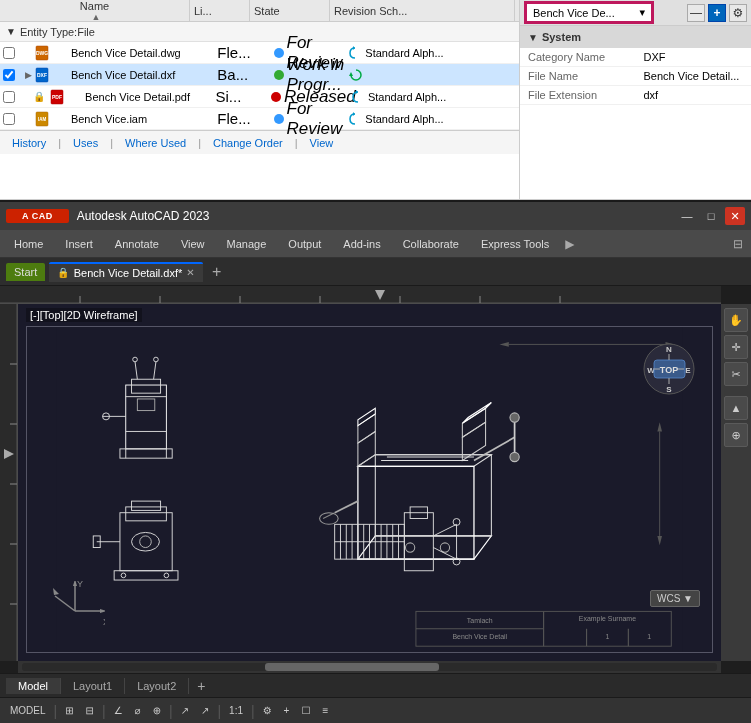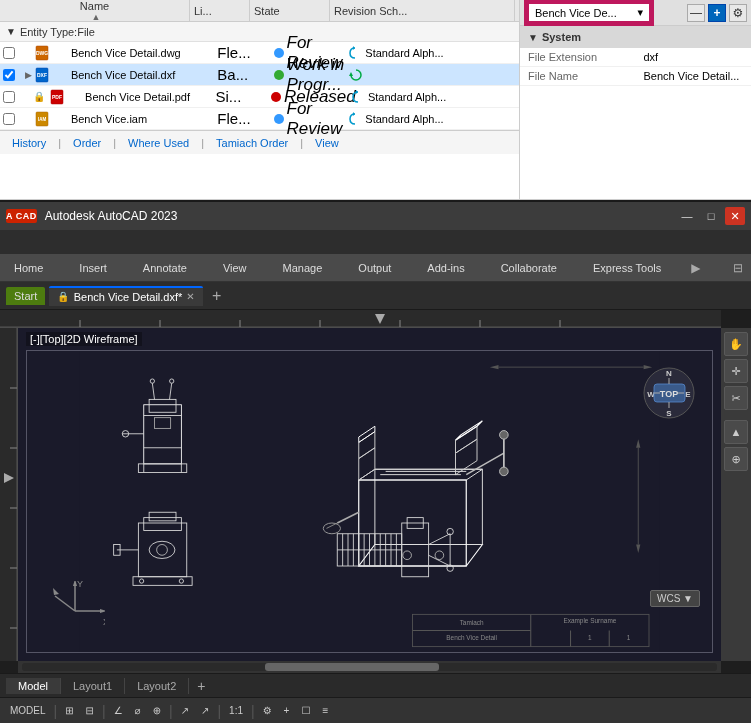--- a/index.html
+++ b/index.html
@@ -121,21 +121,21 @@
       background: #e0e0e0;
       padding: 2px 4px;
       height: 26px;
       border-bottom: 1px solid #ccc;
     }
     .prop-title-dropdown {
       display: flex;
       align-items: center;
       font-size: 11px;
       background: #fff;
-      border: 5px solid #be185d;
+      border: 3px solid #be185d;
       padding: 2px 6px;
       cursor: pointer;
       min-width: 130px;
       justify-content: space-between;
     }
     .prop-toolbar-icons { display: flex; gap: 3px; }
     .toolbar-icon-btn {
       width: 18px;
       height: 18px;
       display: flex;
@@ -187,21 +187,21 @@
       background: #3c3c3c;
       height: 28px;
       padding: 0 6px;
     }
     .autocad-title-left { display: flex; align-items: center; gap: 8px; }
     .autocad-logo {
       background: #cc2200;
       color: #fff;
       font-size: 9px;
       font-weight: bold;
-      padding: 2px 0;
+      padding: 2px 16px;
       border-radius: 2px;
       letter-spacing: 0.5px;
     }
     .autocad-app-name { color: #fff; font-size: 12px; font-weight: 500; }
     .autocad-file-name { color: #ccc; font-size: 12px; }
     .autocad-win-controls { display: flex; gap: 4px; }
     .win-btn {
       width: 20px;
       height: 18px;
       display: flex;
@@ -212,23 +212,22 @@
       color: #ddd;
     }
     .win-btn.close { background: #cc3322; color: #fff; border-radius: 2px; }
 
     .autocad-ribbon {
       background: #4a4a4a;
       height: 28px;
       display: flex;
       align-items: center;
       padding: 8px 4px;
-      gap: 16px;
+      gap: 2px;
       border-bottom: 1px solid #333;
-      margin-top: 24px;
     }
     .ribbon-tab {
       padding: 4px 10px;
       font-size: 11px;
       color: #ddd;
       cursor: pointer;
       border-radius: 2px 2px 0 0;
     }
     .ribbon-more { color: #aaa; padding: 0 4px; cursor: pointer; }
 
@@ -516,25 +515,25 @@
         <svg class="rev-icon" viewBox="0 0 14 14">
             <path d="M7 2 C4 2 2 4 2 7 C2 10 4 12 7 12" stroke="#0099cc" fill="none" stroke-width="1.5"></path>
             <path d="M7 2 L5 0 L5 4 Z" fill="#0099cc"></path>
           </svg>Standard Alph...
       </span>
     </div>
 
     <div class="file-list-tabs">
       <a class="tab-link">History</a>
       <span class="tab-sep">|</span>
-      <a class="tab-link">Order</a>
+      <a class="tab-link">Uses</a>
       <span class="tab-sep">|</span>
       <a class="tab-link">Where Used</a>
       <span class="tab-sep">|</span>
-      <a class="tab-link">Tamiach Order</a>
+      <a class="tab-link">Change Order</a>
       <span class="tab-sep">|</span>
       <a class="tab-link">View</a>
     </div>
   </div>
 
   <div class="properties-panel">
     <div class="prop-toolbar">
       <div class="prop-title-dropdown">
         <span>Bench Vice De...</span>
         <span>▾</span>
@@ -544,27 +543,31 @@
         <span class="toolbar-icon-btn" style="background:#0066bb;color:#fff;border-color:#0044aa;font-weight:bold;">+</span>
         <span class="toolbar-icon-btn">⚙</span>
       </div>
     </div>
     <div class="prop-section-header">
       <span class="triangle">▼</span>
       <span>System</span>
     </div>
     <table class="prop-table">
       <tbody>
-      <tr>
-        <td class="prop-label">File Extension</td>
-        <td class="prop-value">dxf</td>
+          <tr>
+        <td class="prop-label">Category Name</td>
+        <td class="prop-value">DXF</td>
       </tr>
       <tr>
         <td class="prop-label">File Name</td>
         <td class="prop-value">Bench Vice Detail...</td>
+      </tr>
+      <tr>
+        <td class="prop-label">File Extension</td>
+        <td class="prop-value">dxf</td>
       </tr>
     </tbody>
       </table>
   </div>
 </div>
 
 <div class="autocad-window">
 
   <div class="autocad-titlebar">
     <div class="autocad-title-left">

